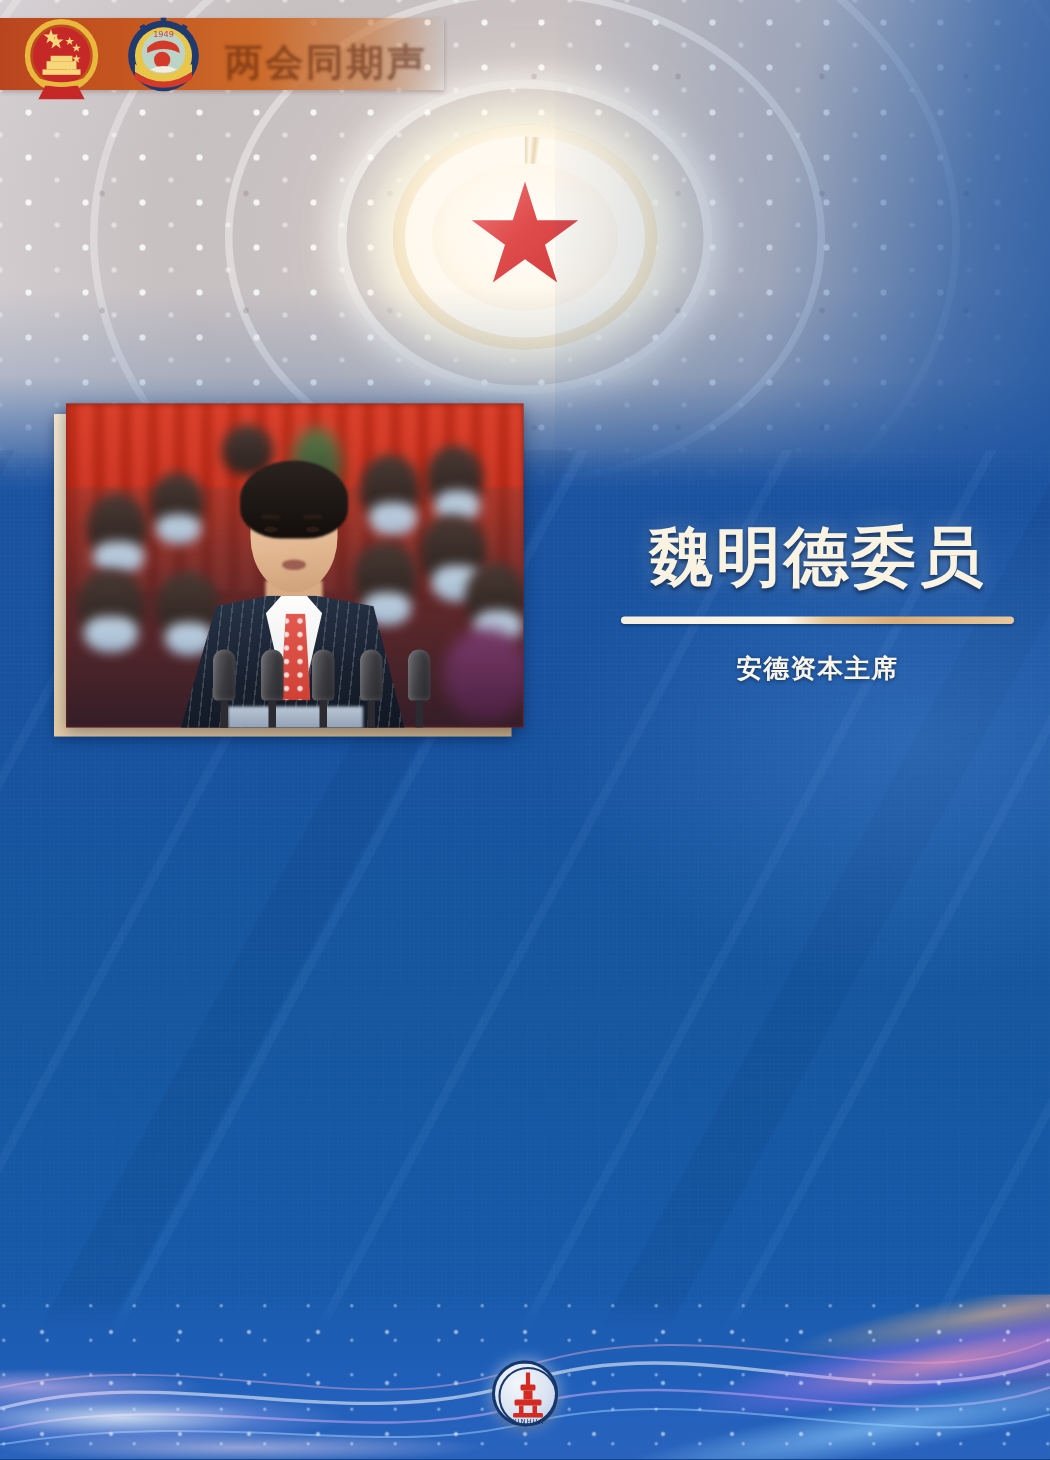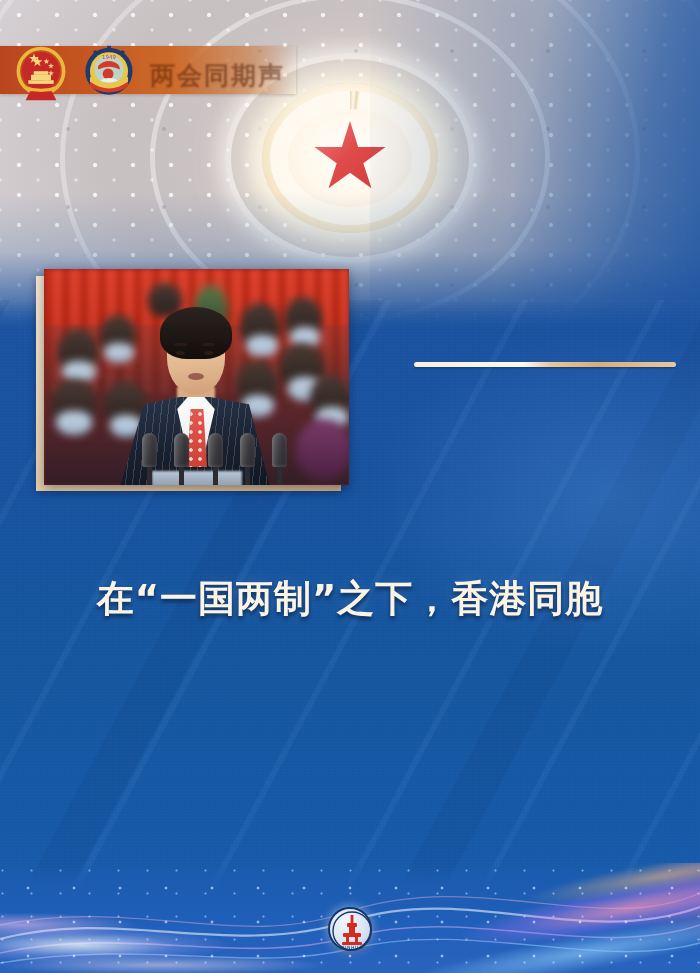--- a/index.html
+++ b/index.html
@@ -80,21 +80,21 @@
       rgba(8,40,90,.18) 151px,rgba(8,40,90,.18) 190px,
       rgba(8,40,90,0) 191px,rgba(8,40,90,0) 330px);}
   .texture{position:absolute;left:0;top:300px;width:700px;height:620px;opacity:.22;
     background-image:
       repeating-linear-gradient(0deg,rgba(255,255,255,.06) 0 1px,rgba(0,0,0,0) 1px 3px),
       repeating-linear-gradient(90deg,rgba(255,255,255,.05) 0 1px,rgba(0,0,0,0) 1px 3px);}
   .glow-r{position:absolute;right:-80px;top:330px;width:420px;height:330px;
     background:radial-gradient(ellipse at 60% 50%,rgba(120,180,255,.22) 0%,rgba(120,180,255,0) 70%);}
 
   
-  .header{position:absolute;left:0;top:0;width:700px;height:78px;z-index:40;margin-top:34px;}
+  .header{position:absolute;left:0;top:0;width:700px;height:78px;z-index:40;}
   .band{position:absolute;left:0;top:12px;width:296px;height:48px;
     background:linear-gradient(92deg,#b9451f 0%,#c4541f 26%,#cc6a2a 58%,rgba(204,120,60,.62) 84%,rgba(210,140,90,0) 100%);
     box-shadow:0 1px 3px rgba(80,30,10,.25);}
   .emblem{position:absolute;top:10px;width:58px;height:58px;}
   .emblem.cn{left:12px;}
   .emblem.cppcc{left:80px;}
 
   .banner-title{position:absolute;left:150px;top:20px;width:150px;height:40px;
     display:flex;align-items:center;letter-spacing:2px;
     font-family:"DejaVu Serif","Liberation Serif",serif;font-weight:700;font-size:25px;
@@ -335,27 +335,28 @@
         <i></i>
         <b></b>
       </div>
     <div class="mic" style="left:228px;">
         <i></i>
         <b></b>
       </div>
   </div>
 
   <div class="name-block">
+    <div class="name">魏明德委员</div>
     <div class="divider"></div>
     <div class="titles">
+      <div>安德资本主席</div>
     </div>
   </div>
 
   <div class="quote">
-    <div class="qline">在“一国两制”之下，香港同胞</div>
   </div>
 
 
   <div class="bottom">
     <div class="bottom-base"></div>
     <svg class="wave" viewBox="0 0 700 110" preserveAspectRatio="none">
       <path d="M0 76 C120 44 230 96 350 58 C470 20 580 86 700 44" fill="none" stroke="rgba(255,255,255,.55)" stroke-width="2.2"></path>
       <path d="M0 90 C130 62 240 104 350 74 C470 42 590 98 700 62" fill="none" stroke="rgba(215,175,245,.5)" stroke-width="1.6"></path>
       <path d="M0 100 C150 76 250 110 350 86 C470 56 600 108 700 80" fill="none" stroke="rgba(160,210,255,.5)" stroke-width="1.4"></path>
       <path d="M0 62 C140 34 240 88 350 48 C480 6 600 74 700 30" fill="none" stroke="rgba(255,180,210,.4)" stroke-width="1.3"></path>

